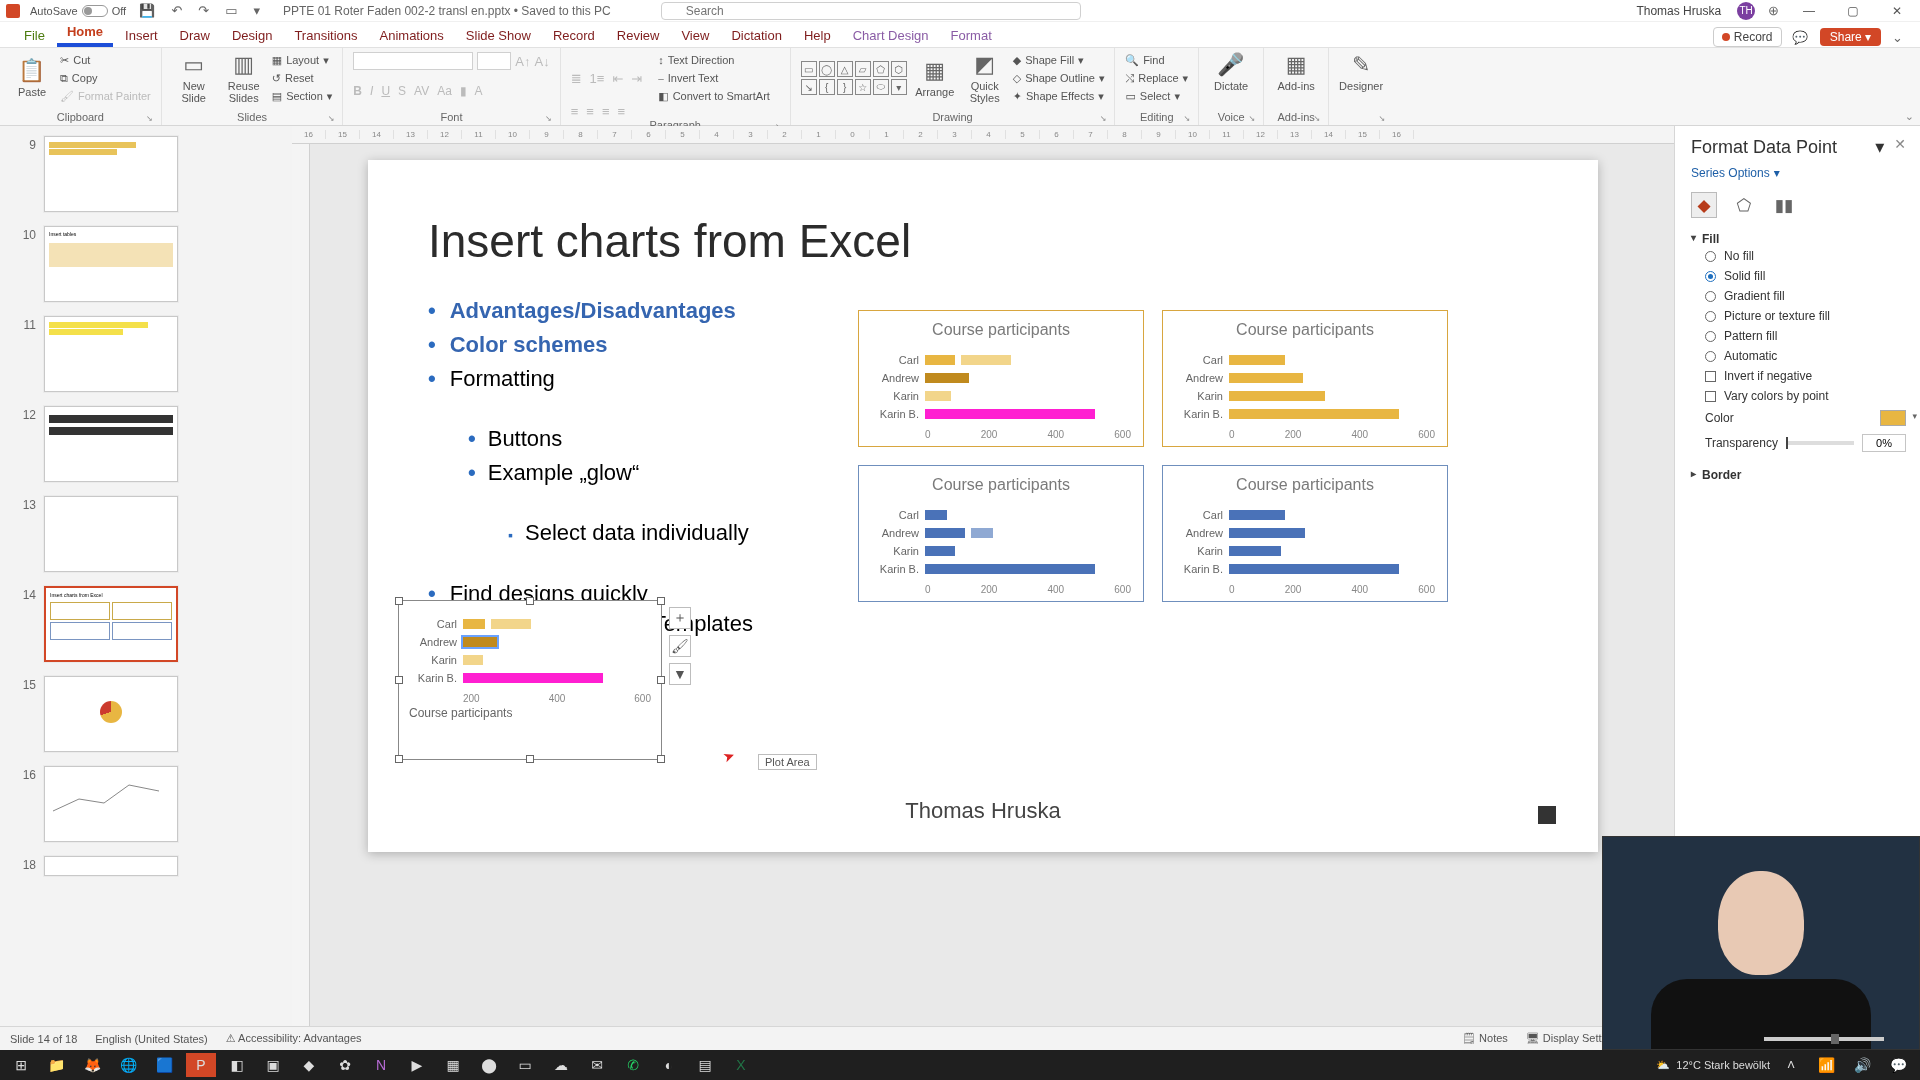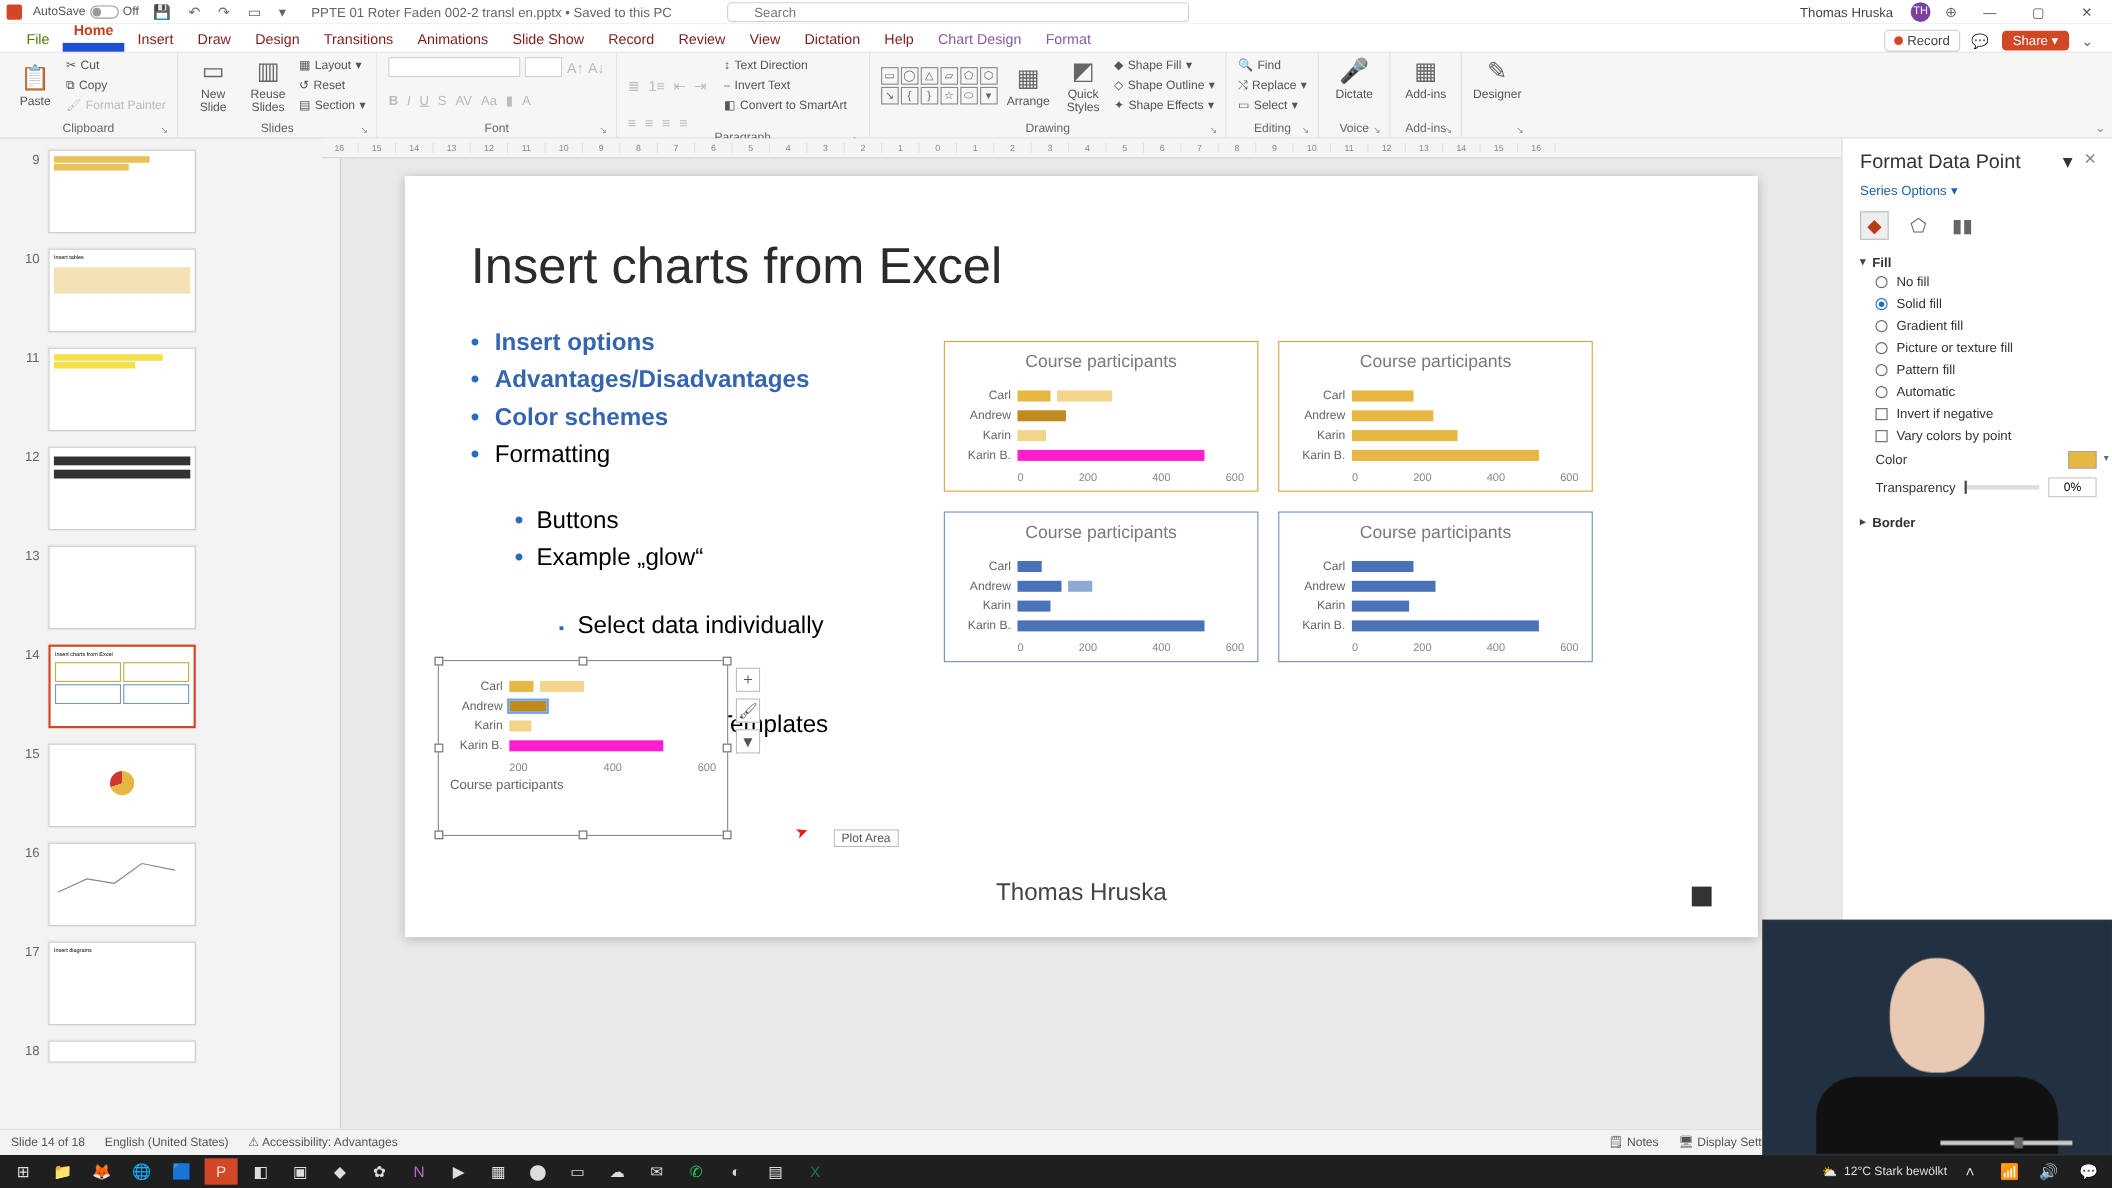--- a/index.html
+++ b/index.html
@@ -17,21 +17,21 @@
 .titlebar .winbtn { width: 34px; text-align: center; color: #555; font-size: 12px; }
 .autosave { font-size: 11px; color: #555; display: flex; align-items: center; gap: 4px; }
 .toggle { width: 26px; height: 12px; border: 1px solid #999; border-radius: 6px; position: relative; background: #fff;}
 .toggle::after{content:"";position:absolute;left:1px;top:1px;width:8px;height:8px;border-radius:50%;background:#999;}
 .qat-icon { color:#666; font-size:13px; padding:0 3px; }
 
 
 .ribbon-tabs { height: 26px; display: flex; align-items: flex-end; padding-left: 14px; gap: 2px; background: #fff; border-bottom: 1px solid #e1e1e1;}
 .ribbon-tabs .tab { padding: 4px 10px; font-size: 13px; color: #7f1d1d; cursor: pointer; }
 .ribbon-tabs .tab.file { color:#4d7c0f;}
-.ribbon-tabs .tab.active { border-bottom: 8px solid #1d4ed8; font-weight: 600; color: #c43e1c;}
+.ribbon-tabs .tab.active { border-bottom: 4px solid #1d4ed8; font-weight: 600; color: #c43e1c;}
 .ribbon-tabs .tab.ctx { color: #8a5ca5; }
 .ribbon-tabs .rspacer { flex: 1; }
 .ribbon-tabs .rbtns { display:flex; align-items:center; gap:8px; padding-right:14px;}
 .ribbon-tabs .share { background:#d24726; color:#fff; border-radius:4px; padding:2px 10px; font-size:12px;}
 .ribbon-tabs .record{ border:1px solid #ccc; border-radius:4px; padding:2px 8px; font-size:12px; color:#444; display:flex; align-items:center; gap:4px;}
 .ribbon-tabs .record .dot{width:8px;height:8px;border-radius:50%;background:#d24726;}
 
 
 .ribbon { height: 78px; background: #f6f6f6; border-bottom: 1px solid #d6d6d6; display:flex; position:relative;}
 .rgroup { border-right: 1px solid #e3e3e3; padding: 4px 10px 2px; display:flex; flex-direction:column; justify-content:space-between;}
@@ -392,26 +392,20 @@
         <div class="num">15</div>
         <div class="thumb">
           <div style="width:22px;height:22px;border-radius:50%;background:conic-gradient(#e8b642 0 70%,#cc3b2e 0);margin:20px auto"></div>
         </div>
       </div>
     <div class="thumb-wrap">
         <div class="num">16</div>
         <div class="thumb"><svg width="120" height="50">
             <polyline points="4,40 30,28 55,32 80,14 110,20" stroke="#888" fill="none"></polyline>
           </svg></div>
-      </div>
-    <div class="thumb-wrap">
-        <div class="num">17</div>
-        <div class="thumb">
-          <div style="font-size:5px">Insert diagrams</div>
-        </div>
       </div>
     <div class="thumb-wrap">
         <div class="num">18</div>
         <div class="thumb" style="height:20px"></div>
       </div>
   </div>
 
   <div class="canvas-area">
     <div class="ruler-h">
       <span>16</span>
@@ -446,21 +440,20 @@
         <span>13</span>
         <span>14</span>
         <span>15</span>
         <span>16</span>
     </div>
     <div class="ruler-v"></div>
 
     <div class="slide">
       <h1>Insert charts from Excel</h1>
       <ul class="top">
-        <li class="blue">Insert options</li>
         <li class="blue">Advantages/Disadvantages</li>
         <li class="blue">Color schemes</li>
         <li>Formatting</li>
       </ul>
       <ul class="top sub">
         <li>Buttons</li>
         <li>Example „glow“</li>
       </ul>
       <ul class="top sub2">
         <li>Select data individually</li>

